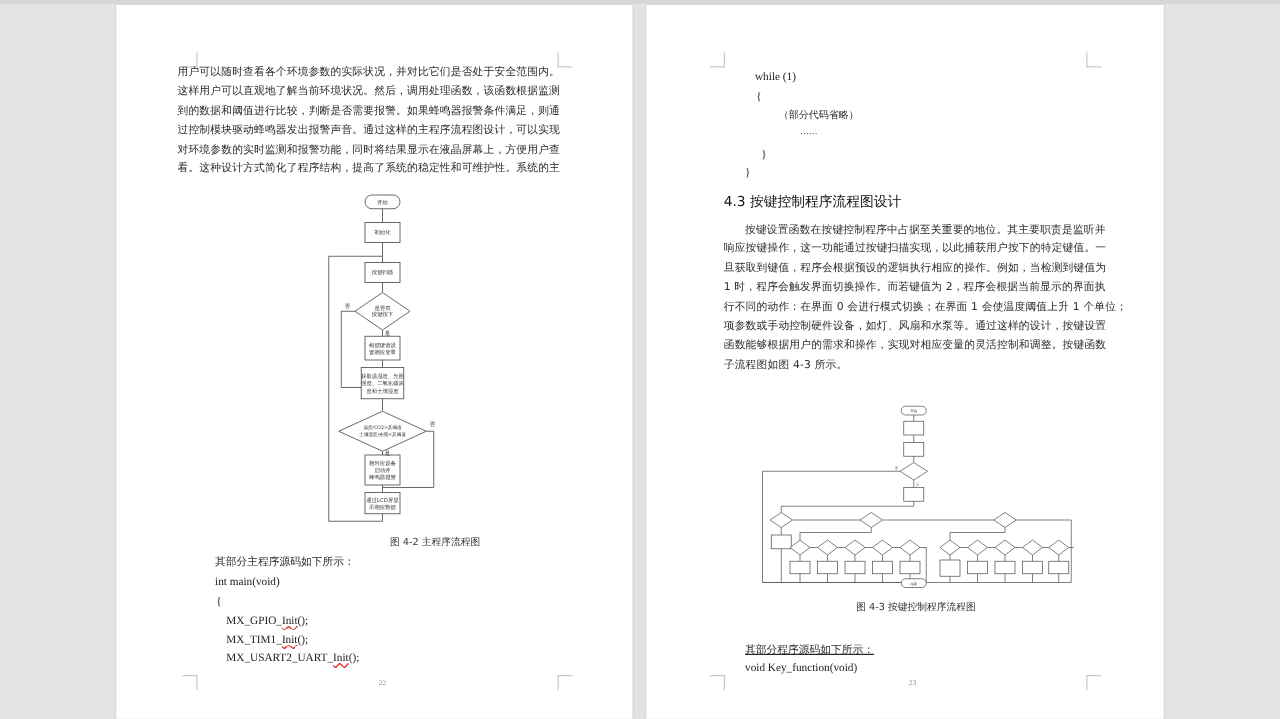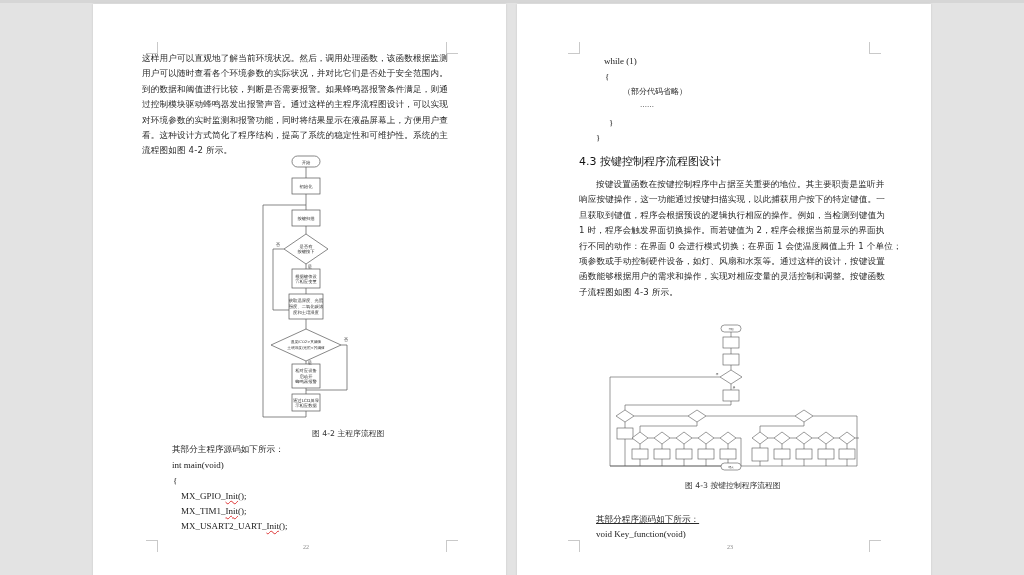--- a/index.html
+++ b/index.html
@@ -29,27 +29,26 @@
 
 <div class="topbar"></div>
 
 <div class="page" id="page-left">
   <div class="corner c-tl" style="left:53px;top:38px;"></div>
   <div class="corner c-tr" style="left:353px;top:38px;"></div>
   <div class="corner c-bl" style="left:53px;top:536px;"></div>
   <div class="corner c-br" style="left:353px;top:536px;"></div>
 
   <div class="body-text" style="left:49px;top:47px;width:310px;">
+    <span class="ln">用户可以随时查看各个环境参数的实际状况，并对比它们是否处于安全范围内。</span>
     <span class="ln">这样用户可以直观地了解当前环境状况。然后，调用处理函数，该函数根据监测</span>
-    <span class="ln">用户可以随时查看各个环境参数的实际状况，并对比它们是否处于安全范围内。</span>
     <span class="ln">到的数据和阈值进行比较，判断是否需要报警。如果蜂鸣器报警条件满足，则通</span>
     <span class="ln">过控制模块驱动蜂鸣器发出报警声音。通过这样的主程序流程图设计，可以实现</span>
     <span class="ln">对环境参数的实时监测和报警功能，同时将结果显示在液晶屏幕上，方便用户查</span>
     <span class="ln">看。这种设计方式简化了程序结构，提高了系统的稳定性和可维护性。系统的主</span>
-    <span class="ln">流程图如图 4-2 所示。</span>
   </div>
 
   <svg style="position:absolute;left:168px;top:150px;" width="92" height="268" viewBox="0 0 92 268">
     <g stroke="#555" stroke-width="0.7" fill="#fff">
 
       <rect x="31" y="2" width="28" height="11" rx="5.5"></rect>
       <line x1="45" y1="13" x2="45" y2="24"></line>
 
       <rect x="31" y="24" width="28" height="16"></rect>
       <line x1="45" y1="40" x2="45" y2="56"></line>

